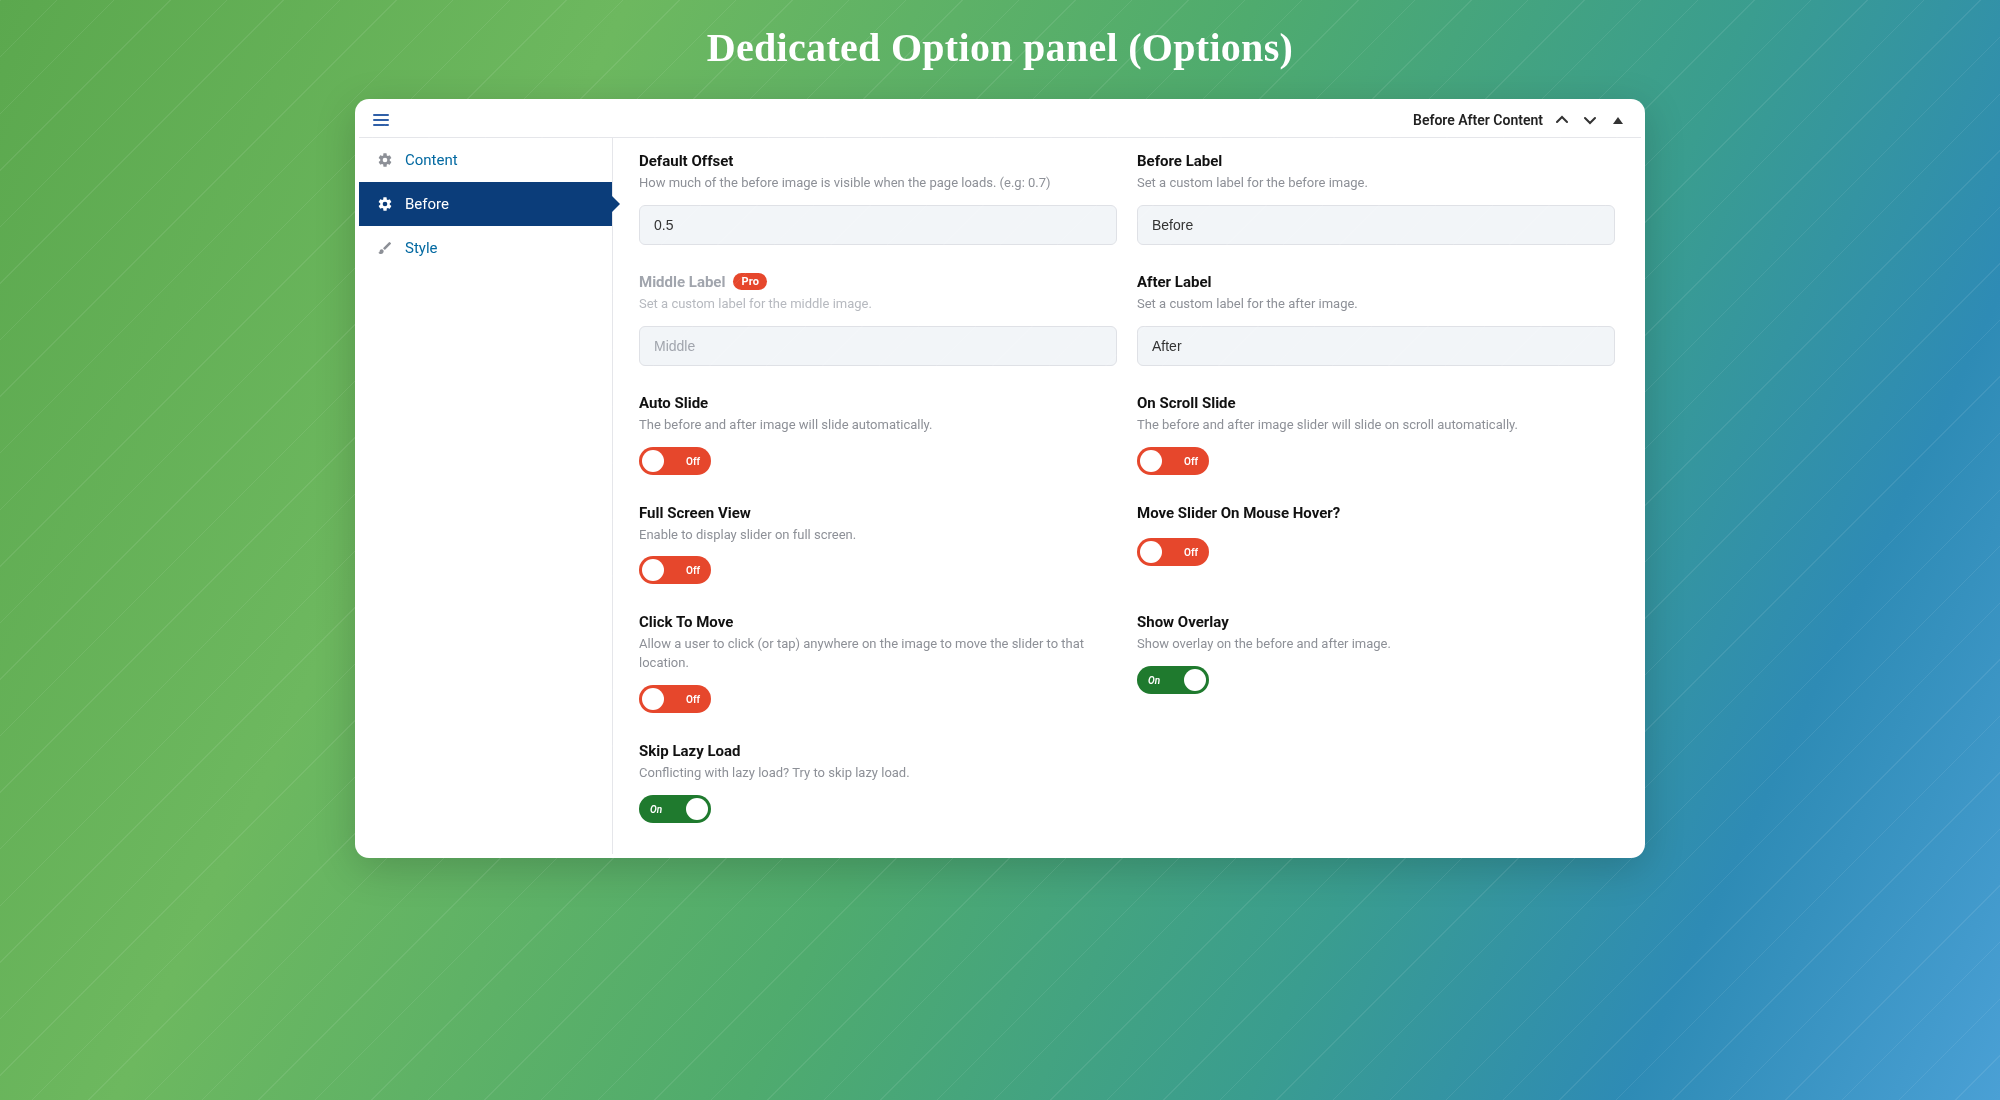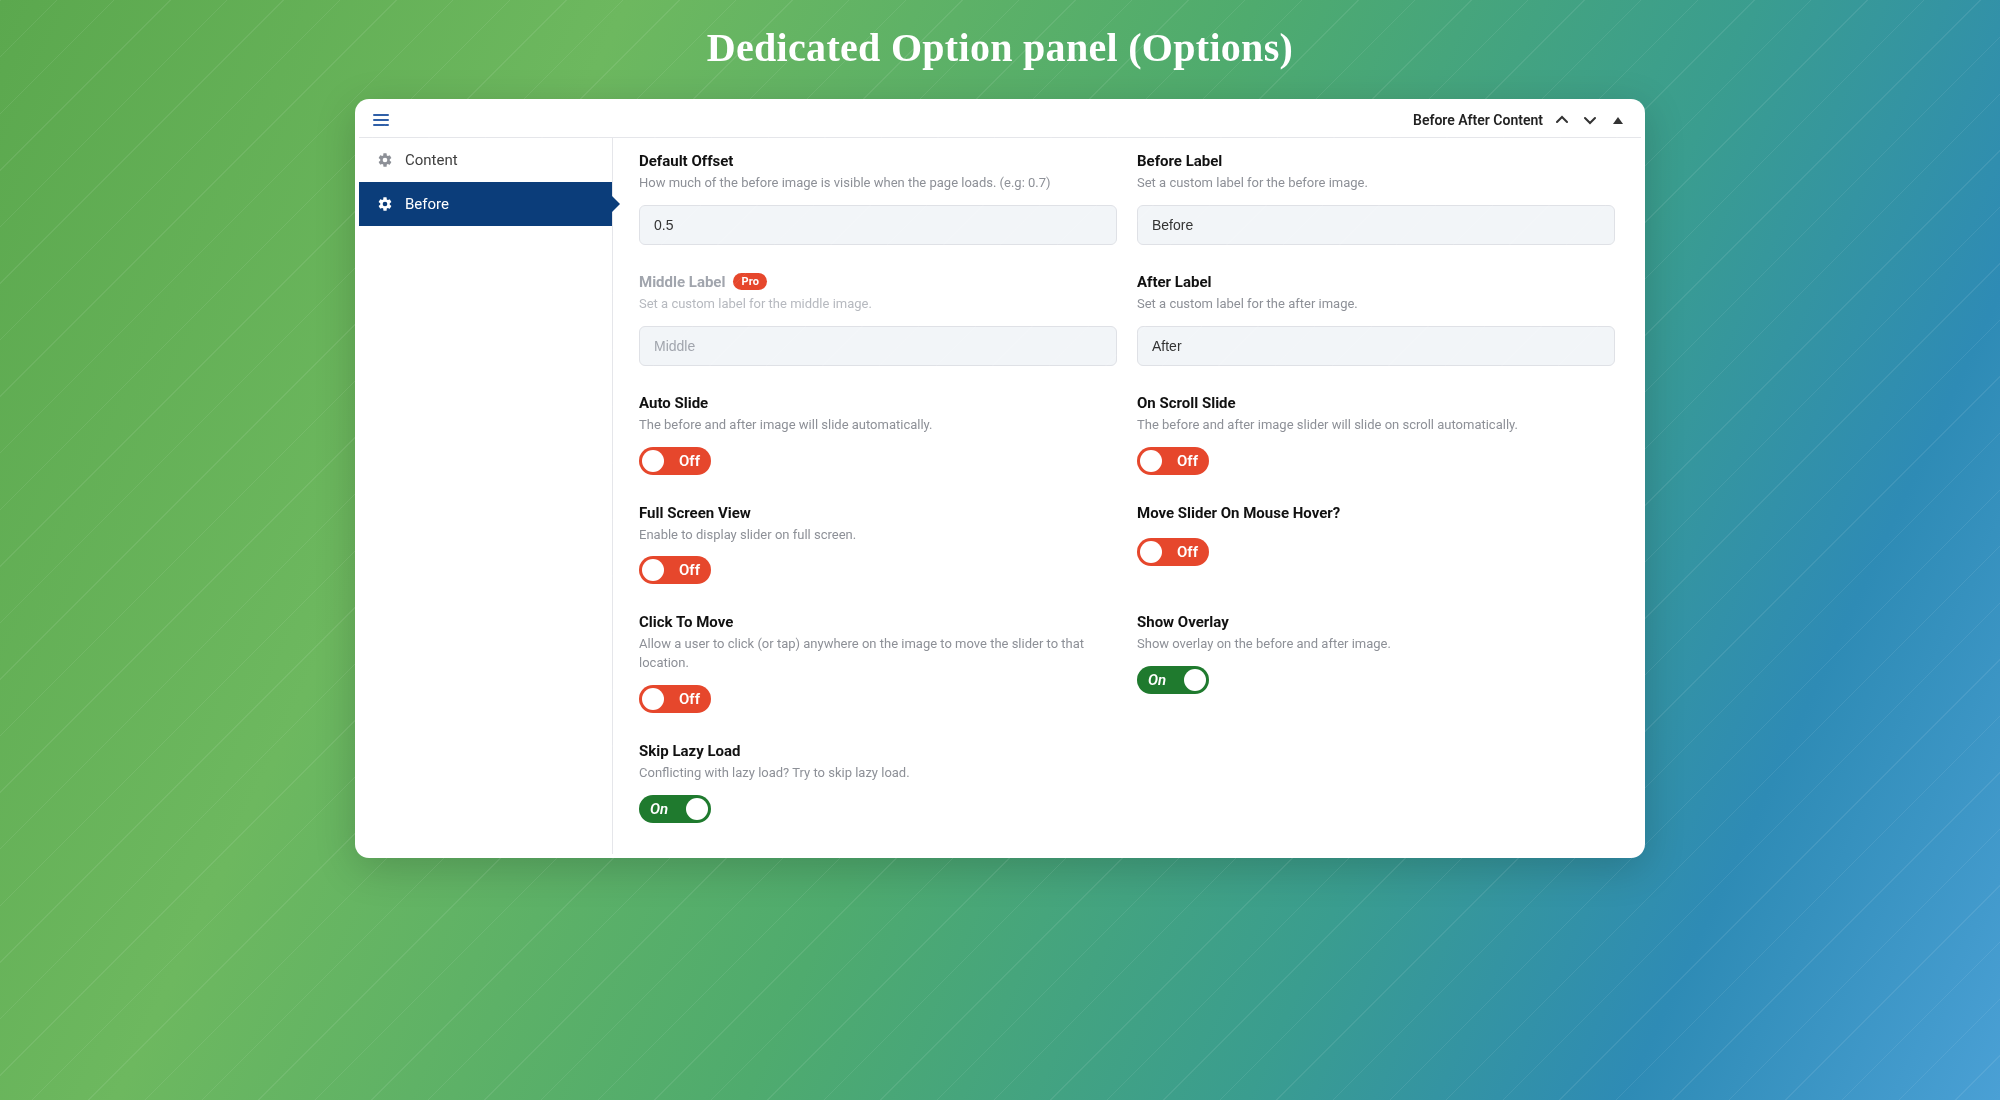--- a/index.html
+++ b/index.html
@@ -61,21 +61,21 @@
 .sidebar {
   width: 254px;
   border-right: 1px solid #e5e6ea;
   background: #fff;
   flex-shrink: 0;
 }
 .side-item {
   display: flex; align-items: center; gap: 12px;
   padding: 13px 18px;
   font-size: 15px;
-  color: #404040;
+  color: #0369a1;
   cursor: pointer;
   position: relative;
 }
 .side-item.active {
   background: #0b3d7a;
   color: #fff;
 }
 .side-item.active::after {
   content: "";
   position: absolute;
@@ -122,21 +122,21 @@
 }
 .toggle {
   display: inline-flex;
   align-items: center;
   width: 72px;
   height: 28px;
   border-radius: 18px;
   cursor: pointer;
   position: relative;
   padding: 3px;
-  font-size: 15px;
+  font-size: 10px;
   font-weight: 600;
   color: #fff;
 }
 .toggle.off { background: #e6472c; justify-content: flex-start; }
 .toggle.on  { background: #1f7a2e; justify-content: flex-end; }
 .toggle .knob {
   width: 22px; height: 22px; border-radius: 50%;
   background: #fff;
 }
 .toggle .lbl { position: absolute; top: 50%; transform: translateY(-50%); }
@@ -189,20 +189,28 @@
         <span>Content</span>
       </div>
       <div class="side-item active">
         <span class="side-icon">
           <svg width="16" height="16" viewBox="0 0 24 24" fill="#fff">
               <path d="M19.14,12.94a7.07,7.07,0,0,0,.05-.94,7.07,7.07,0,0,0-.05-.94l2.11-1.65a.5.5,0,0,0,.12-.64l-2-3.46a.5.5,0,0,0-.61-.22l-2.49,1a7,7,0,0,0-1.62-.94L14.5,2.5A.5.5,0,0,0,14,2H10a.5.5,0,0,0-.49.42L9.36,5.11a7,7,0,0,0-1.62.94l-2.49-1a.5.5,0,0,0-.61.22l-2,3.46a.5.5,0,0,0,.12.64L4.86,11.06a7.07,7.07,0,0,0,0,1.88L2.76,14.59a.5.5,0,0,0-.12.64l2,3.46a.5.5,0,0,0,.61.22l2.49-1a7,7,0,0,0,1.62.94l.15,2.69A.5.5,0,0,0,10,22h4a.5.5,0,0,0,.49-.42l.15-2.69a7,7,0,0,0,1.62-.94l2.49,1a.5.5,0,0,0,.61-.22l2-3.46a.5.5,0,0,0-.12-.64ZM12,15.5A3.5,3.5,0,1,1,15.5,12,3.5,3.5,0,0,1,12,15.5Z"></path>
             </svg>
         </span>
         <span>Before</span>
       </div>
+      <div class="side-item">
+        <span class="side-icon">
+          <svg width="16" height="16" viewBox="0 0 24 24" fill="#8d9097">
+              <path d="M7 14c-1.66 0-3 1.34-3 3 0 1.31-1.16 2-2 2 .92 1.22 2.49 2 4 2 2.21 0 4-1.79 4-4 0-1.66-1.34-3-3-3zm13.71-9.37l-1.34-1.34a.996.996 0 0 0-1.41 0L9 12.25 11.75 15l8.96-8.96a.996.996 0 0 0 0-1.41z"></path>
+            </svg>
+        </span>
+        <span>Style</span>
+      </div>
     </div>
 
     <div class="content">
 
       <div class="field">
         <div class="field-label">Default Offset</div>
         <div class="field-desc">How much of the before image is visible when the page loads. (e.g: 0.7)</div>
         <input class="field-input" value="0.5" style="">
       </div>
 

